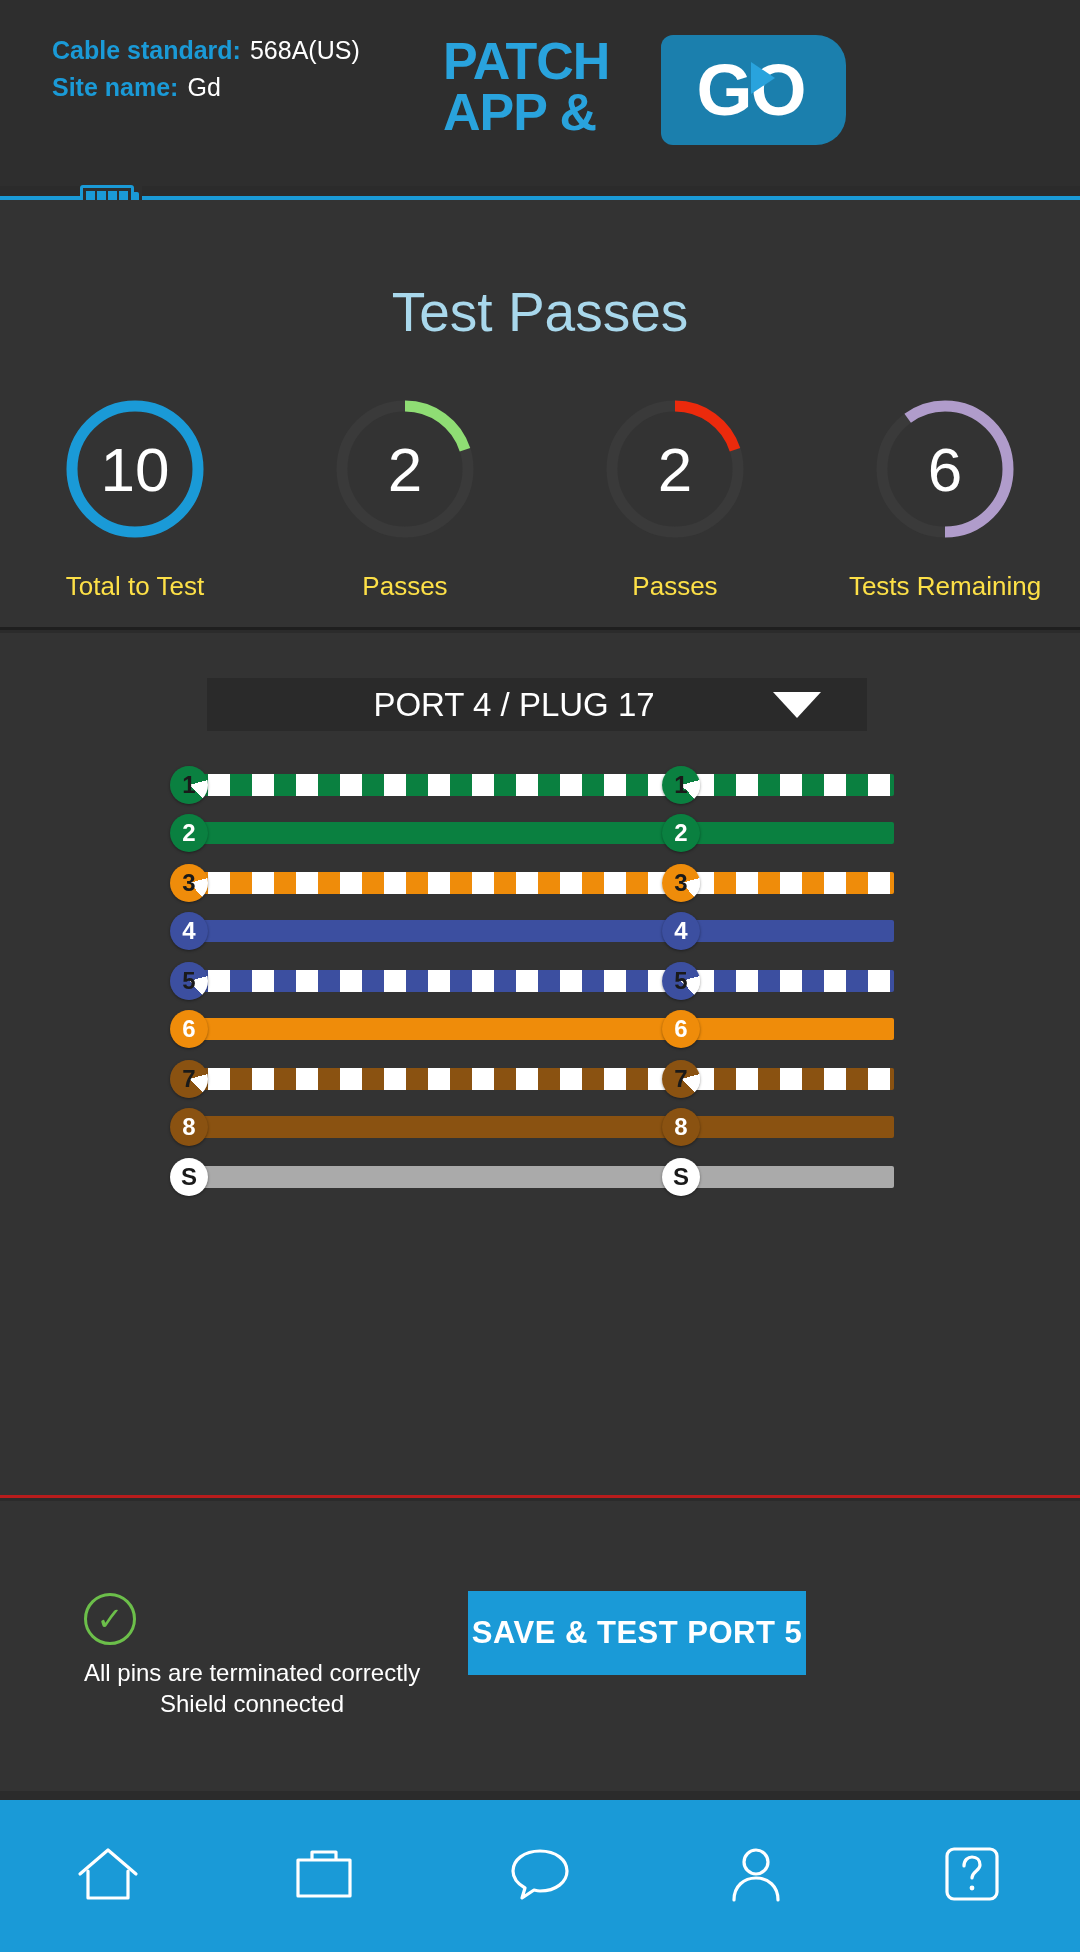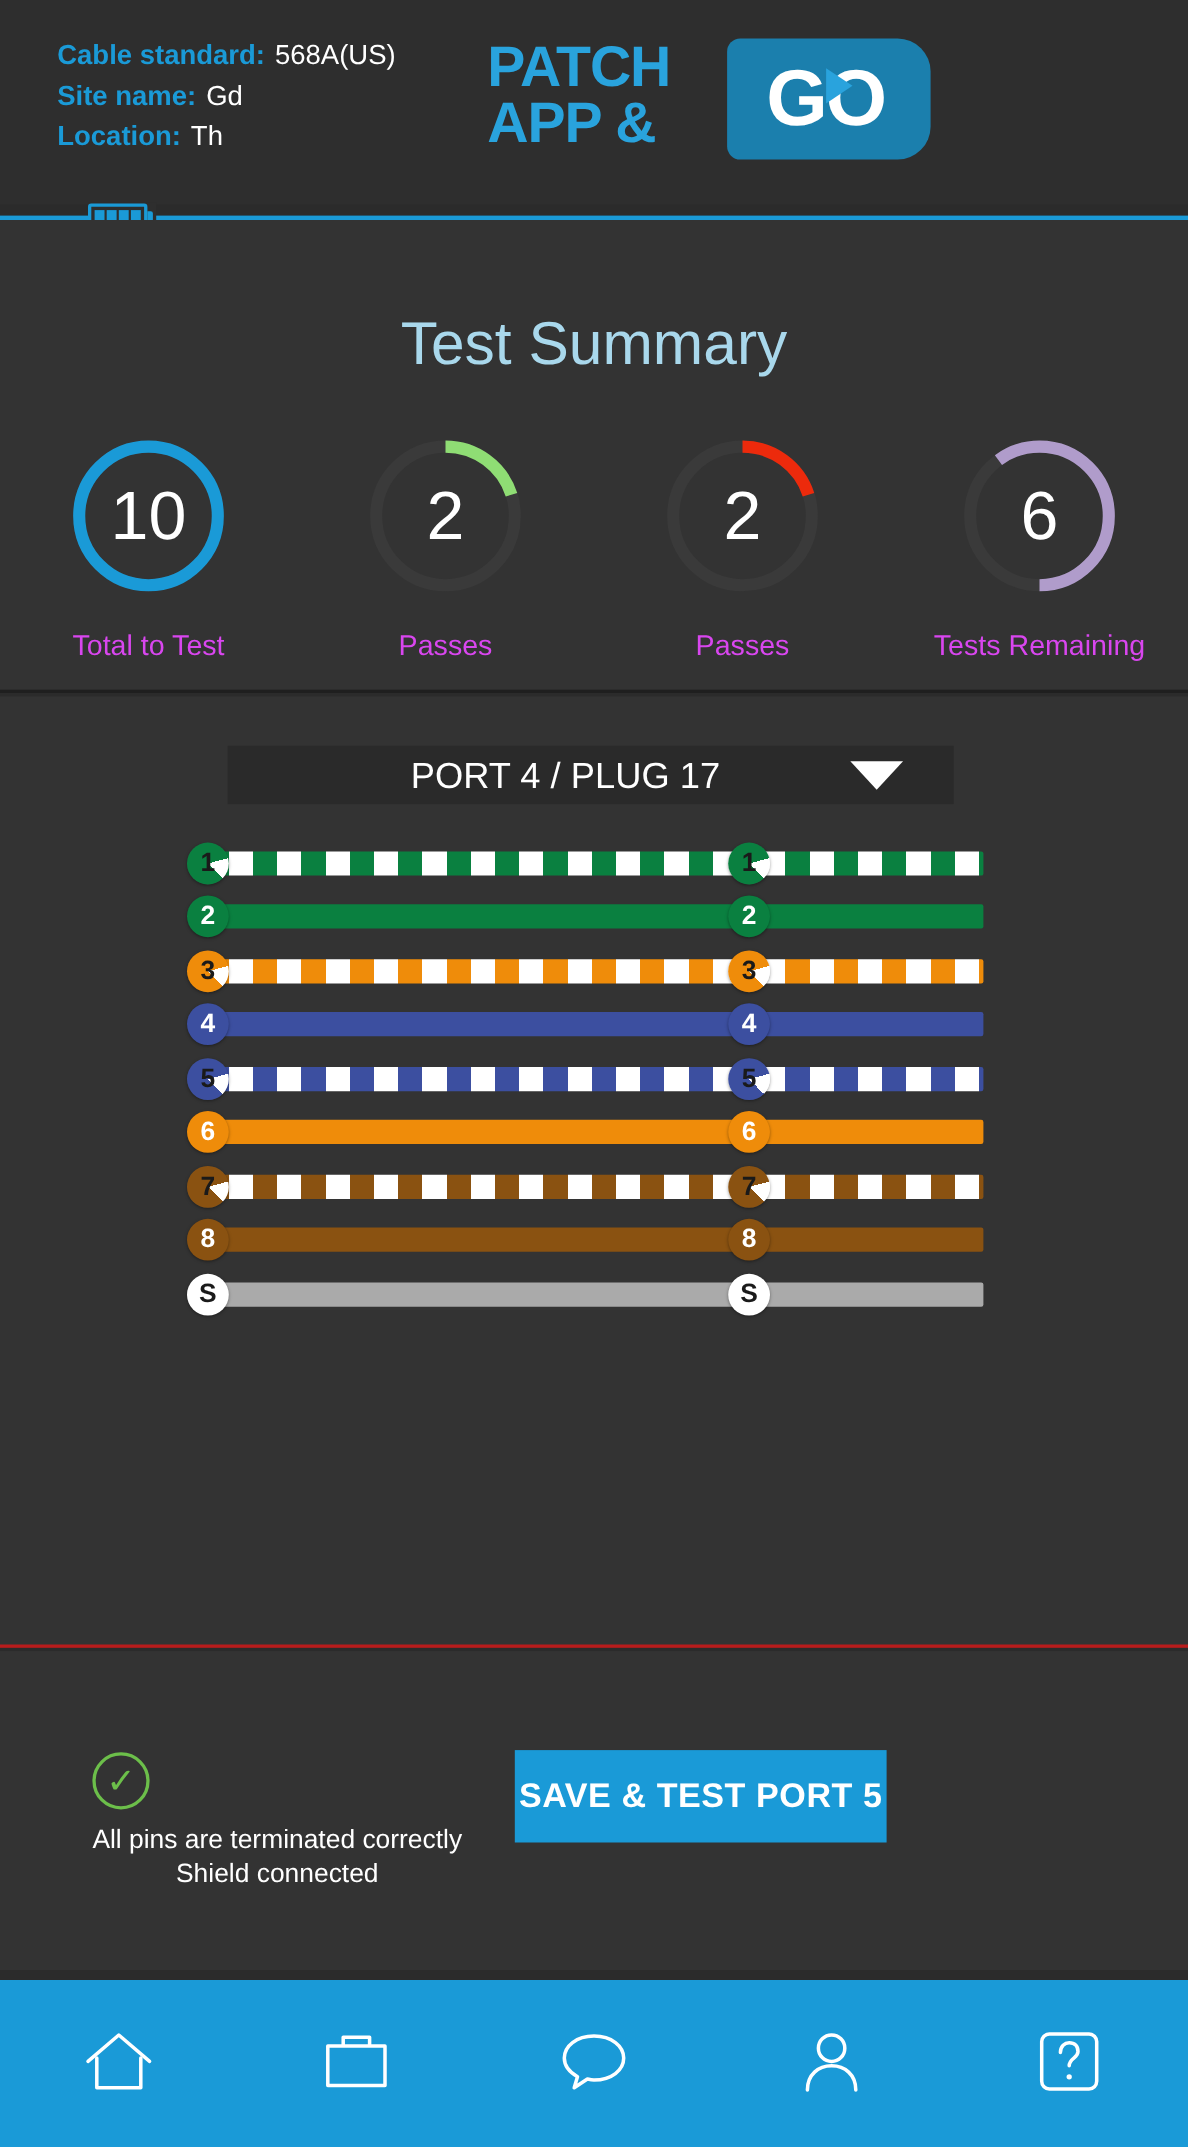--- a/index.html
+++ b/index.html
@@ -79,21 +79,21 @@
   .gauge {
     position:relative; width:148px; height:148px;
   }
   .gauge svg { position:absolute; left:0; top:0; }
   .gauge-num {
     position:absolute; left:0; top:0; width:148px; height:148px;
     display:flex; align-items:center; justify-content:center;
     font-size:62px; color:#ffffff; font-weight:normal;
   }
   .gauge-label {
-    margin-top:28px; font-size:26px; color:#d946ef; text-align:center;
+    margin-top:28px; font-size:26px; color:#fde047; text-align:center;
     white-space:nowrap;
   }
 
   
   .wire-panel {
     position:absolute; left:0; top:633px; width:1080px; height:865px;
     background:#333333;
     border-bottom:3px solid #b91c1c;
   }
   .dropdown {
@@ -167,24 +167,20 @@
 
 <div class="header">
   <div class="hdr-info">
     <div class="hdr-line">
       <span class="hdr-label">Cable standard:</span>
       <span class="hdr-value">568A(US)</span>
     </div>
     <div class="hdr-line">
       <span class="hdr-label">Site name:</span>
       <span class="hdr-value">Gd</span>
-    </div>
-    <div class="hdr-line">
-      <span class="hdr-label">Location:</span>
-      <span class="hdr-value">Th</span>
     </div>
   </div>
 
   <div class="logo">
     <div class="logo-text">
       <div>PATCH</div>
       <div>APP &amp;</div>
     </div>
     <div class="logo-badge">
       <span class="logo-go">GO</span>
@@ -198,21 +194,21 @@
   <div class="batt-body">
     <div class="batt-cell"></div>
       <div class="batt-cell"></div>
     <div class="batt-cell"></div>
       <div class="batt-cell"></div>
   </div>
   <div class="batt-tip"></div>
 </div>
 
 <div class="summary">
-  <div class="summary-title">Test Summary</div>
+  <div class="summary-title">Test Passes</div>
   <div class="gauges">
 
     <div class="gauge-wrap">
       <div class="gauge">
         <svg width="148" height="148" viewBox="0 0 148 148">
           <circle cx="74" cy="74" r="63" fill="none" stroke="#3a3a3a" stroke-width="11"></circle>
           <circle cx="74" cy="74" r="63" fill="none" stroke="#1a9ad7" stroke-width="11" stroke-dasharray="395.8 395.8" stroke-dashoffset="0" transform="rotate(-90 74 74)" stroke-linecap="butt"></circle>
         </svg>
         <div class="gauge-num">10</div>
       </div>

